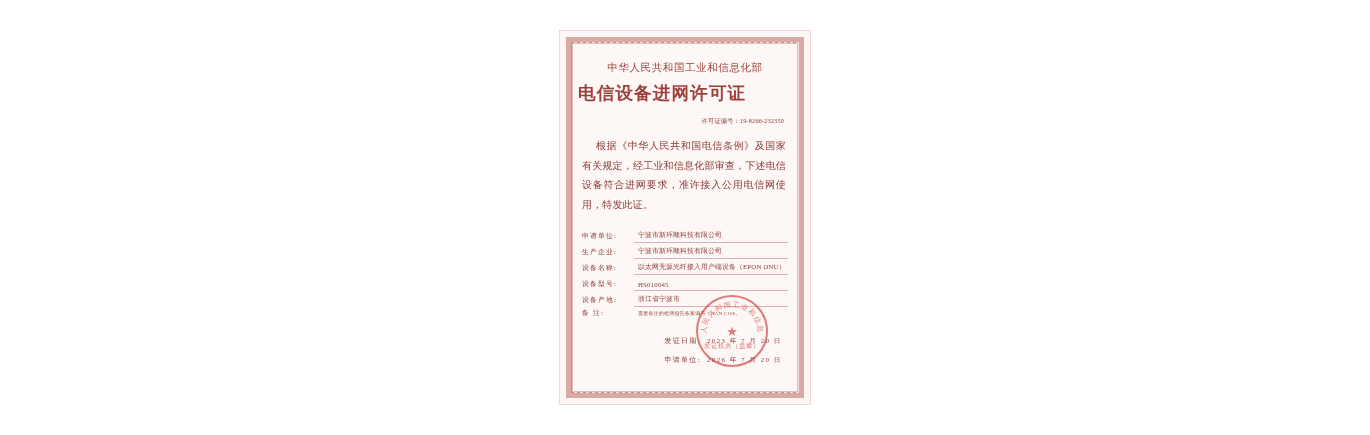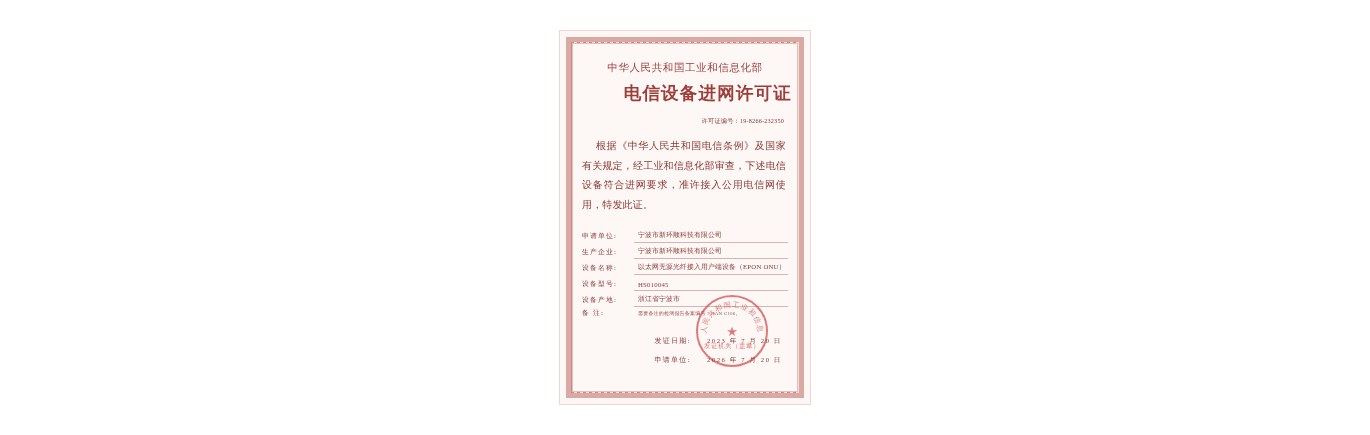--- a/index.html
+++ b/index.html
@@ -70,21 +70,21 @@
     color: #8a3a36;
   }
   .ministry {
     text-align: center;
     font-size: 10.5px;
     letter-spacing: 0.6px;
     color: #9c3f3b;
     margin-top: 14px;
   }
   .main-title {
-    text-align: right;
+    text-align: left;
     font-size: 17.5px;
     font-weight: bold;
     letter-spacing: 1.2px;
     color: #9c3f3b;
     margin-top: 6px;
     white-space: nowrap;
   }
   .license-no {
     text-align: right;
     font-size: 6.2px;
@@ -200,21 +200,21 @@
     display: flex;
     justify-content: flex-end;
     align-items: baseline;
     font-size: 7px;
     color: #8a3a36;
     margin-bottom: 9px;
     letter-spacing: 1px;
   }
   .date-label {
     letter-spacing: 1.3px;
-    margin-right: 16px;
+    margin-right: 6px;
   }
   .date-value {
     letter-spacing: 1.6px;
     font-size: 6.6px;
   }
 </style>
 </head>
 <body>
 
 <div class="stage">

